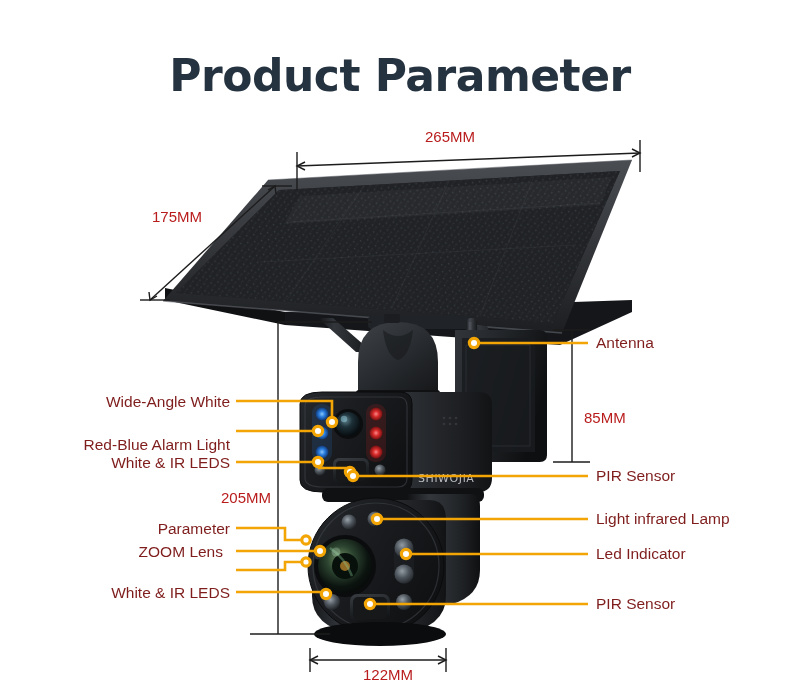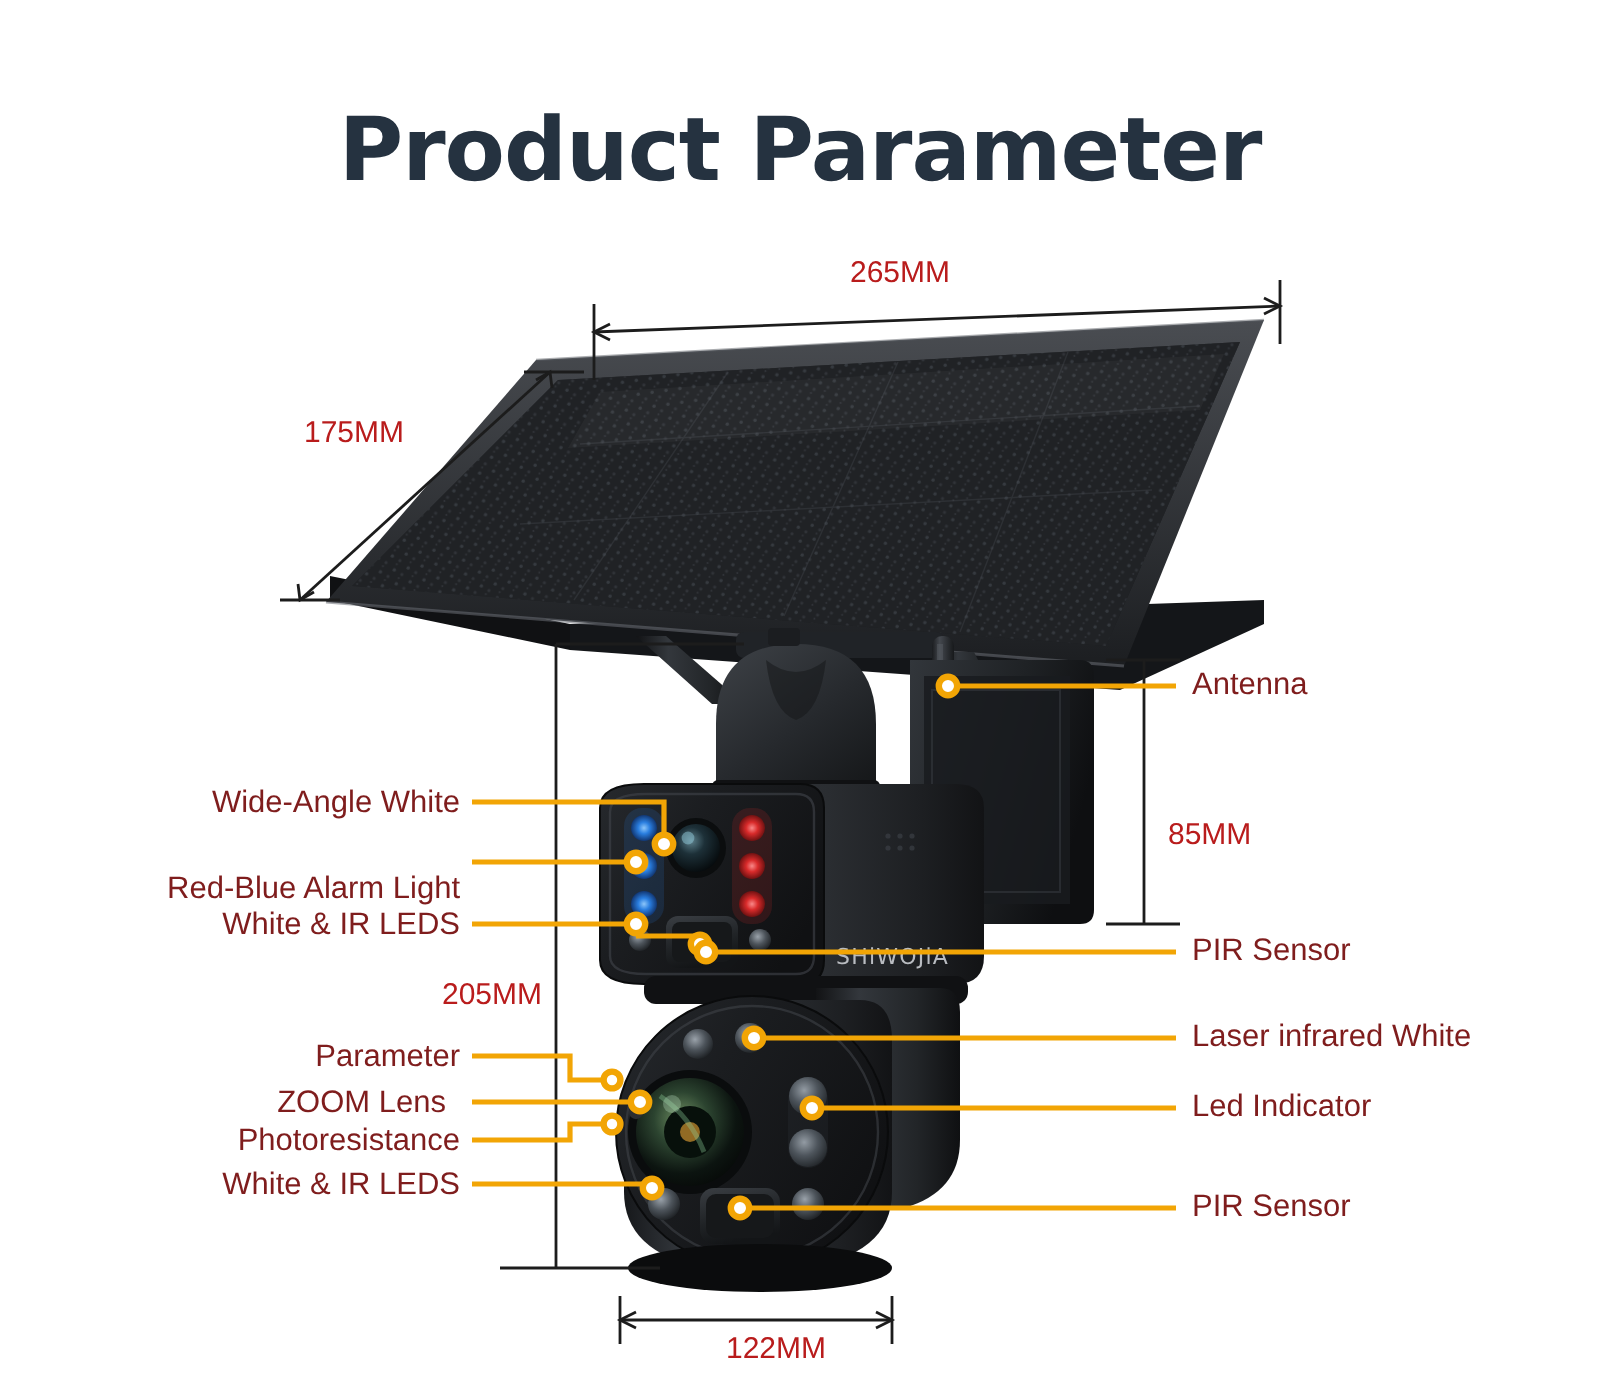--- a/index.html
+++ b/index.html
@@ -392,27 +392,26 @@
   <div class="lbl right-align" style="left:30px; top:393px; width:200px;">Wide-Angle White</div>
 
   <div class="lbl right-align" style="left:10px; top:423px; width:220px;margin-top:13px;">Red-Blue Alarm Light</div>
 
   <div class="lbl right-align" style="left:30px; top:454px; width:200px;">White &amp; IR LEDS</div>
 
   <div class="lbl right-align" style="left:50px; top:520px; width:180px;">Parameter</div>
 
   <div class="lbl right-align" style="left:43px; top:543px; width:180px;">ZOOM Lens</div>
 
-  <div class="lbl right-align" style="left:40px; top:562px; width:190px;">Photoresistance</div>
 
   <div class="lbl right-align" style="left:30px; top:584px; width:200px;">White &amp; IR LEDS</div>
 
   <div class="lbl" style="left:596px; top:334px;">Antenna</div>
 
   <div class="lbl" style="left:596px; top:467px;">PIR Sensor</div>
 
-  <div class="lbl" style="left:596px; top:510px;">Laser infrared White</div>
+  <div class="lbl" style="left:596px; top:510px;">Light infrared Lamp</div>
 
   <div class="lbl" style="left:596px; top:545px;">Led Indicator</div>
 
   <div class="lbl" style="left:596px; top:595px;">PIR Sensor</div>
 
 </div>
 
 </body></html>

